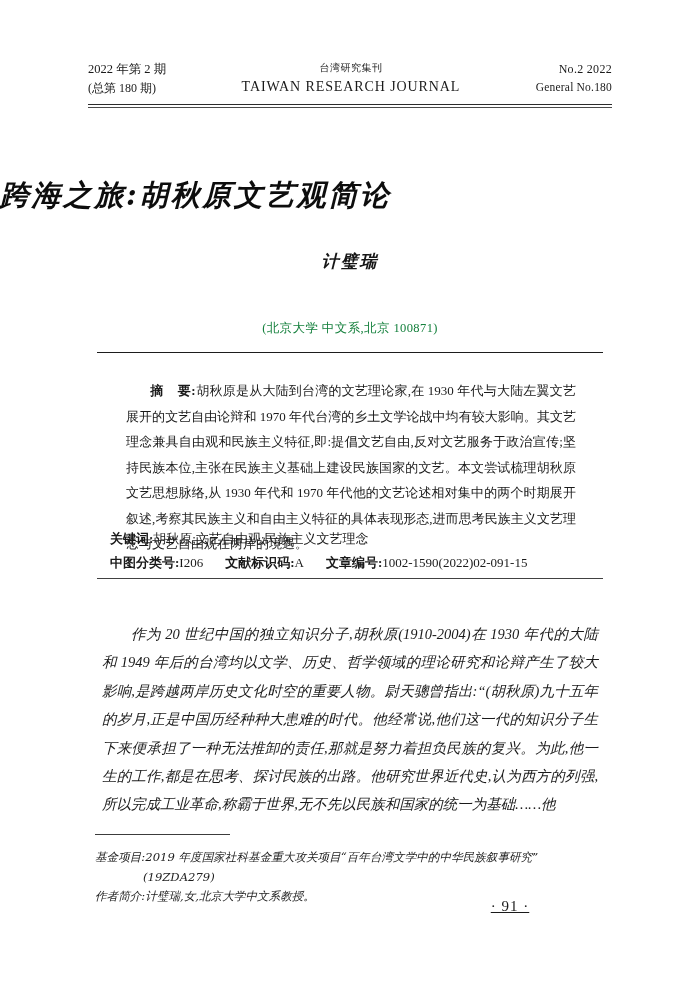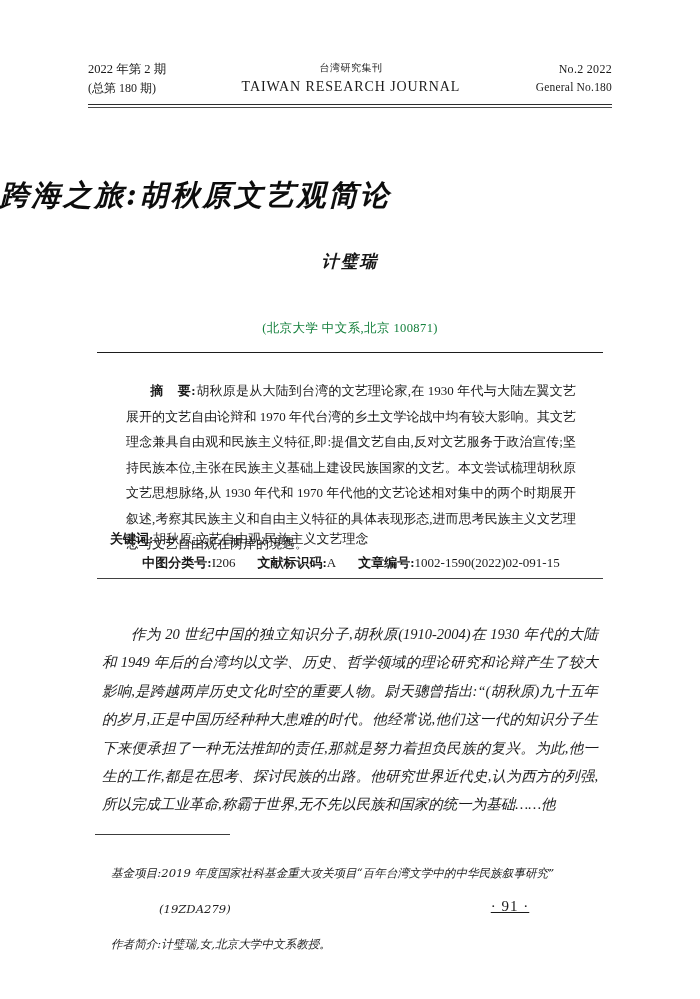--- a/index.html
+++ b/index.html
@@ -143,21 +143,21 @@
   .abs-indent { display: inline-block; width: 24px; }
 
   .kw-line, .class-line {
     position: absolute;
     left: 110px;
     width: 482px;
     font-size: 13px;
     line-height: 23px;
   }
   .kw-line  { top: 527px; }
-  .class-line { top: 551px; text-align: center; }
+  .class-line { top: 551px; }
   .lbl { font-weight: 700; }
   .gap-sm { display: inline-block; width: 22px; }
 
   
   .body-text {
     position: absolute;
     left: 94px;
     top: 612px;
     width: 512px;
     font-size: 14.5px;
@@ -179,21 +179,21 @@
     position: absolute;
     left: 95px;
     top: 848px;
     width: 510px;
     font-family: "DejaVu Serif", "Liberation Serif", serif;
     font-style: italic;
     font-size: 11.6px;
     line-height: 19.5px;
     color: #1d1d1d;
   }
-  .footnotes p { margin: 16px; }
+  .footnotes p { margin: 0; }
   .fn-cont { padding-left: 48px; }
 
   .folio {
     position: absolute;
     left: 0;
     top: 898px;
     width: 700px;
     text-align: center;
     font-size: 15px;
     letter-spacing: 1px;

